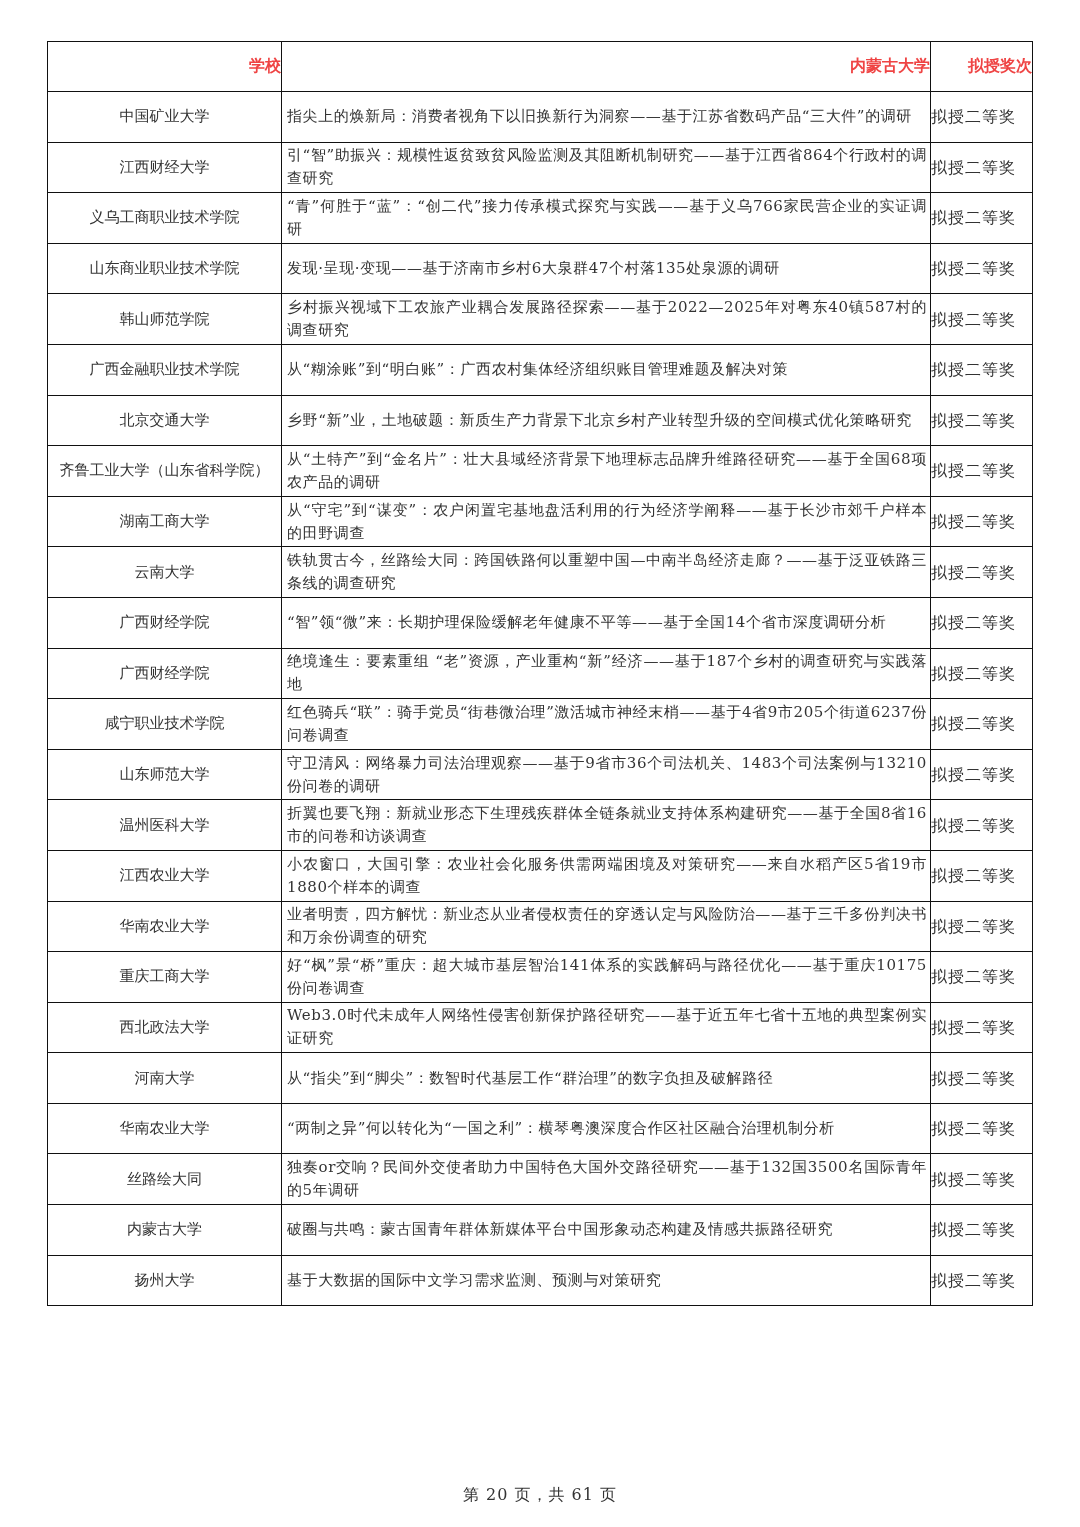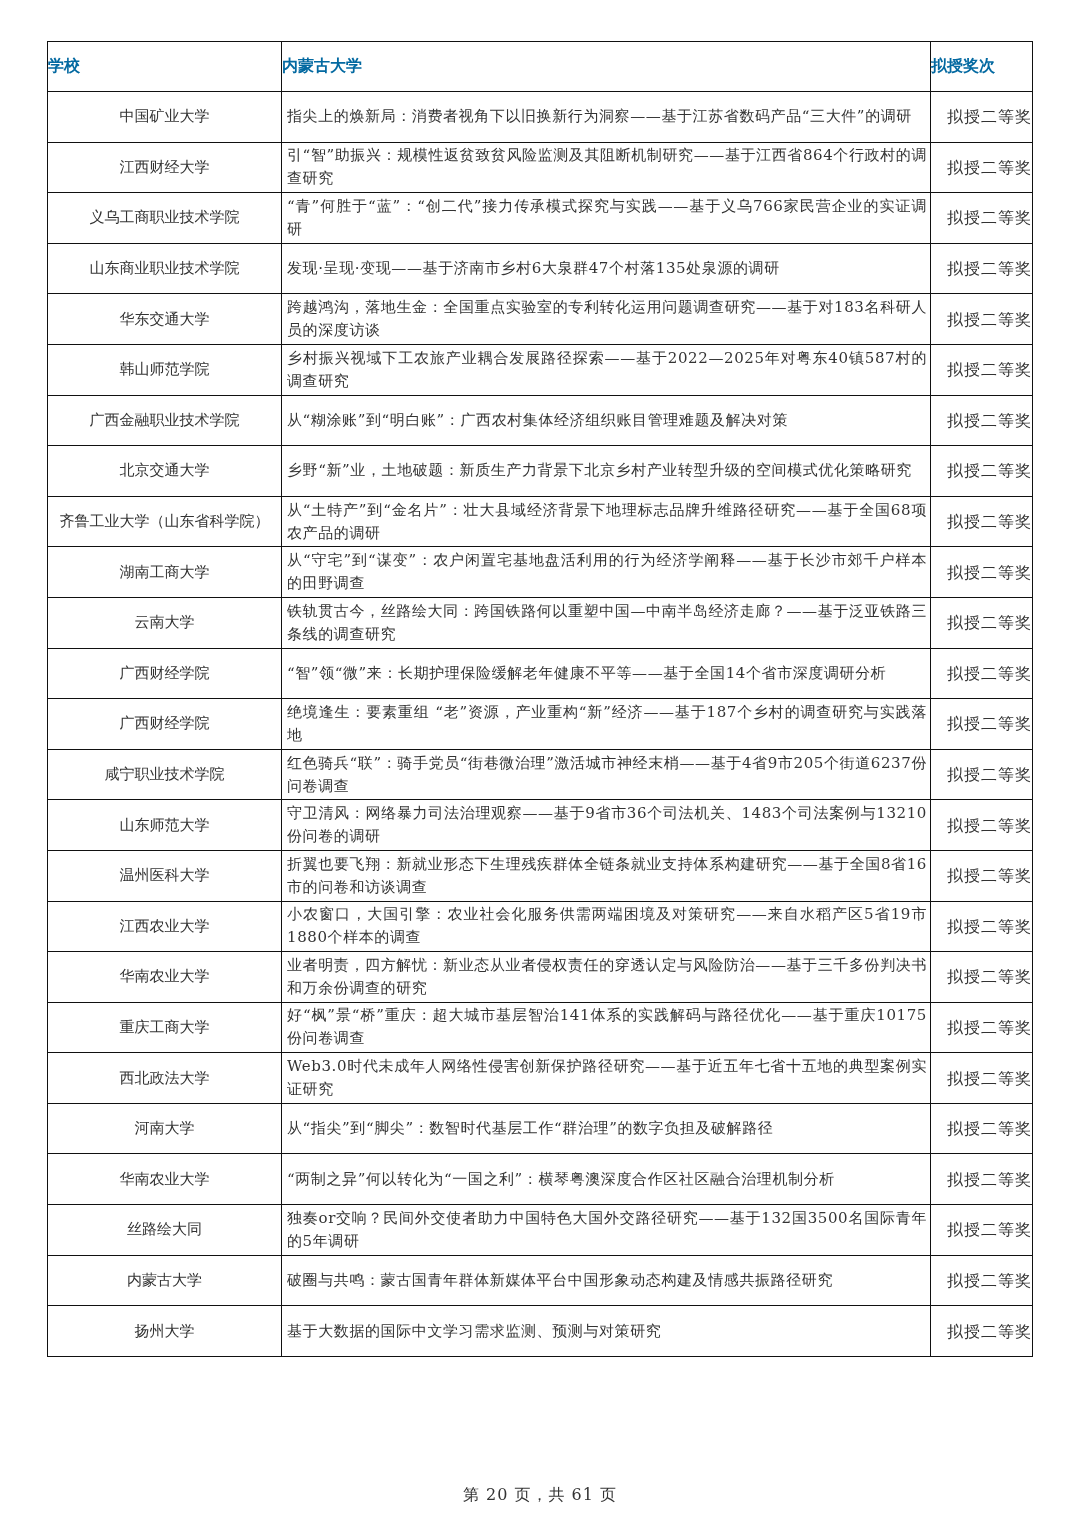--- a/index.html
+++ b/index.html
@@ -2,25 +2,25 @@
 <html><head>
 <meta charset="utf-8">
 <style>
   html, body { margin: 0; padding: 0; background: #ffffff; }
   body { width: 1080px; height: 1527px; position: relative; overflow: hidden;
          font-family: "DejaVu Serif", "Liberation Serif", serif; color: #333; }
   .tbl { position: absolute; left: 47px; top: 41px; width: 985px;
          border-collapse: collapse; table-layout: fixed; }
   .tbl td, .tbl th { border: 1.5px solid #111; padding: 0; }
   .tbl th { height: 49px; font-weight: bold; font-size: 16px;
-            font-family: "DejaVu Sans", "Liberation Sans", sans-serif; color: #0369a1; text-align: left; }
+            font-family: "DejaVu Sans", "Liberation Sans", sans-serif; color: #ef4444; text-align: right; }
   .tbl td { height: 49.6px; font-size: 15px; line-height: 23px; }
   .c-school { text-align: center; padding: 0 4px !important; }
   .c-title { text-align: justify; padding: 0 3px 0 5px !important; letter-spacing: 0.6px; }
-  .c-award { text-align: right; letter-spacing: 1px; font-size: 16px !important; }
+  .c-award { text-align: left; letter-spacing: 1px; font-size: 16px !important; }
   .col1 { width: 234px; } .col2 { width: 649px; } .col3 { width: 102px; }
   .footer { position: absolute; left: 0; width: 1080px; top: 1485px; text-align: center;
             font-size: 16px; color: #333; letter-spacing: 1px; }
 </style>
 </head>
 <body>
 
 <table class="tbl">
   <colgroup>
       <col class="col1">
@@ -46,25 +46,20 @@
         <td class="c-award">拟授二等奖</td>
       </tr>
       <tr>
         <td class="c-school">义乌工商职业技术学院</td>
         <td class="c-title">“青”何胜于“蓝”：“创二代”接力传承模式探究与实践——基于义乌766家民营企业的实证调研</td>
         <td class="c-award">拟授二等奖</td>
       </tr>
       <tr>
         <td class="c-school">山东商业职业技术学院</td>
         <td class="c-title">发现·呈现·变现——基于济南市乡村6大泉群47个村落135处泉源的调研</td>
-        <td class="c-award">拟授二等奖</td>
-      </tr>
-      <tr>
-        <td class="c-school">华东交通大学</td>
-        <td class="c-title">跨越鸿沟，落地生金：全国重点实验室的专利转化运用问题调查研究——基于对183名科研人员的深度访谈</td>
         <td class="c-award">拟授二等奖</td>
       </tr>
       <tr>
         <td class="c-school">韩山师范学院</td>
         <td class="c-title">乡村振兴视域下工农旅产业耦合发展路径探索——基于2022—2025年对粤东40镇587村的调查研究</td>
         <td class="c-award">拟授二等奖</td>
       </tr>
       <tr>
         <td class="c-school">广西金融职业技术学院</td>
         <td class="c-title">从“糊涂账”到“明白账”：广西农村集体经济组织账目管理难题及解决对策</td>

